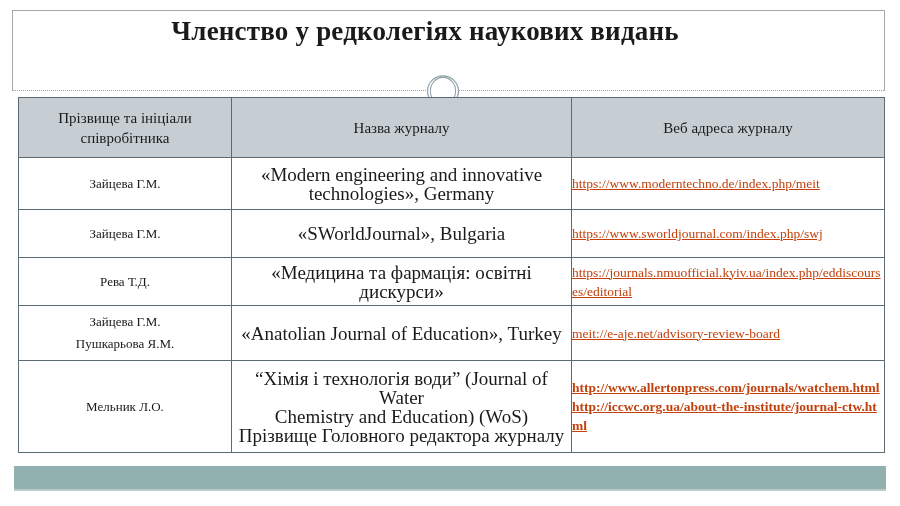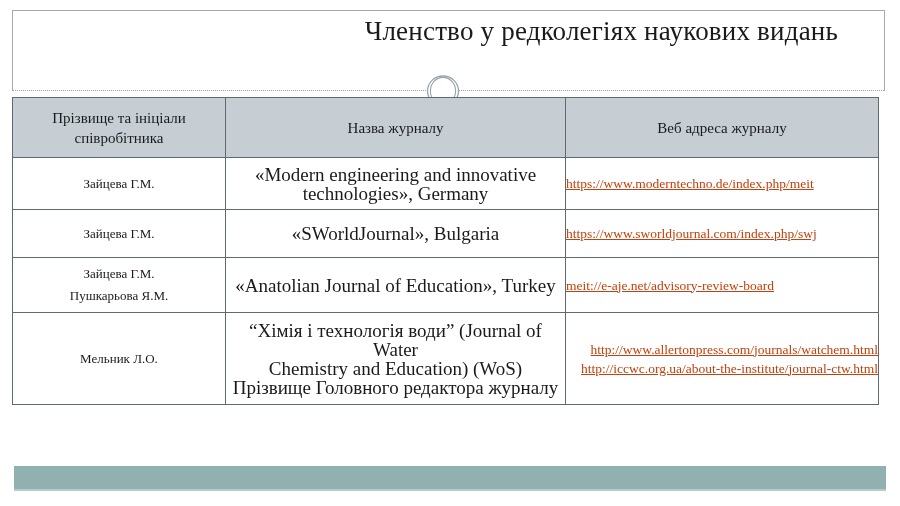--- a/index.html
+++ b/index.html
@@ -33,23 +33,23 @@
     border: 1px solid #a8a8a8;
     border-bottom: none;
     box-sizing: border-box;
     background: #ffffff;
   }
   .title-text {
     position: absolute;
     left: 12px;
     top: 14px;
     width: 826px;
-    text-align: right;
+    text-align: center;
     font-family: "Liberation Serif", "DejaVu Serif", serif;
-    font-weight: normal;
+    font-weight: bold;
     font-size: 27px;
     color: #1a1a1a;
     letter-spacing: 0.2px;
     line-height: 34px;
   }
 
   
   .dot-rule {
     position: absolute;
     left: 13px;
@@ -74,20 +74,21 @@
   .table-wrap {
     position: absolute;
     left: 12px;
     top: 97px;
     width: 866px;
   }
   table.memb {
     border-collapse: collapse;
     width: 866px;
     table-layout: fixed;
+    margin-left: 6px;
   }
   table.memb td, table.memb th {
     border: 1px solid #5d6a72;
     padding: 0;
     vertical-align: middle;
     box-sizing: border-box;
   }
   .col-name  { width: 213px; }
   .col-journ { width: 340px; }
   .col-url   { width: 313px; }
@@ -121,21 +122,21 @@
     font-size: 19px;
     line-height: 19px;
   }
   td.cell-url {
     text-align: left;
     padding: 5px 6px 5px 7px;
     font-size: 13.5px;
     line-height: 19px;
     word-break: break-all;
   }
-  td.cell-url.center { text-align: right; }
+  td.cell-url.center { text-align: left; font-weight: bold; }
 
   a.link {
     color: #c2410c;
     text-decoration: underline;
     word-break: break-all;
   }
   .url-line { display: block; }
 
   
   .bottom-bar {
@@ -198,20 +199,27 @@
         </tr>
 
         <tr style="height:48px;">
           <td class="cell-name">Зайцева Г.М.</td>
           <td class="cell-journal">«SWorldJournal», Bulgaria</td>
           <td class="cell-url">
             <a class="link url-line" href="#">https://www.sworldjournal.com/index.php/swj</a>
           </td>
         </tr>
 
+        <tr style="height:48px;">
+          <td class="cell-name">Рева Т.Д.</td>
+          <td class="cell-journal">«Медицина та фармація: освітні дискурси»</td>
+          <td class="cell-url">
+            <a class="link url-line" href="#">https://journals.nmuofficial.kyiv.ua/index.php/eddiscourses/editorial</a>
+          </td>
+        </tr>
 
         <tr style="height:55px;">
           <td class="cell-name">
             <span>Зайцева Г.М.</span><br>
             <span>Пушкарьова Я.М.</span>
           </td>
           <td class="cell-journal">«Anatolian Journal of Education», Turkey</td>
           <td class="cell-url">
             <a class="link url-line" href="#">meit://e-aje.net/advisory-review-board</a>
           </td>

